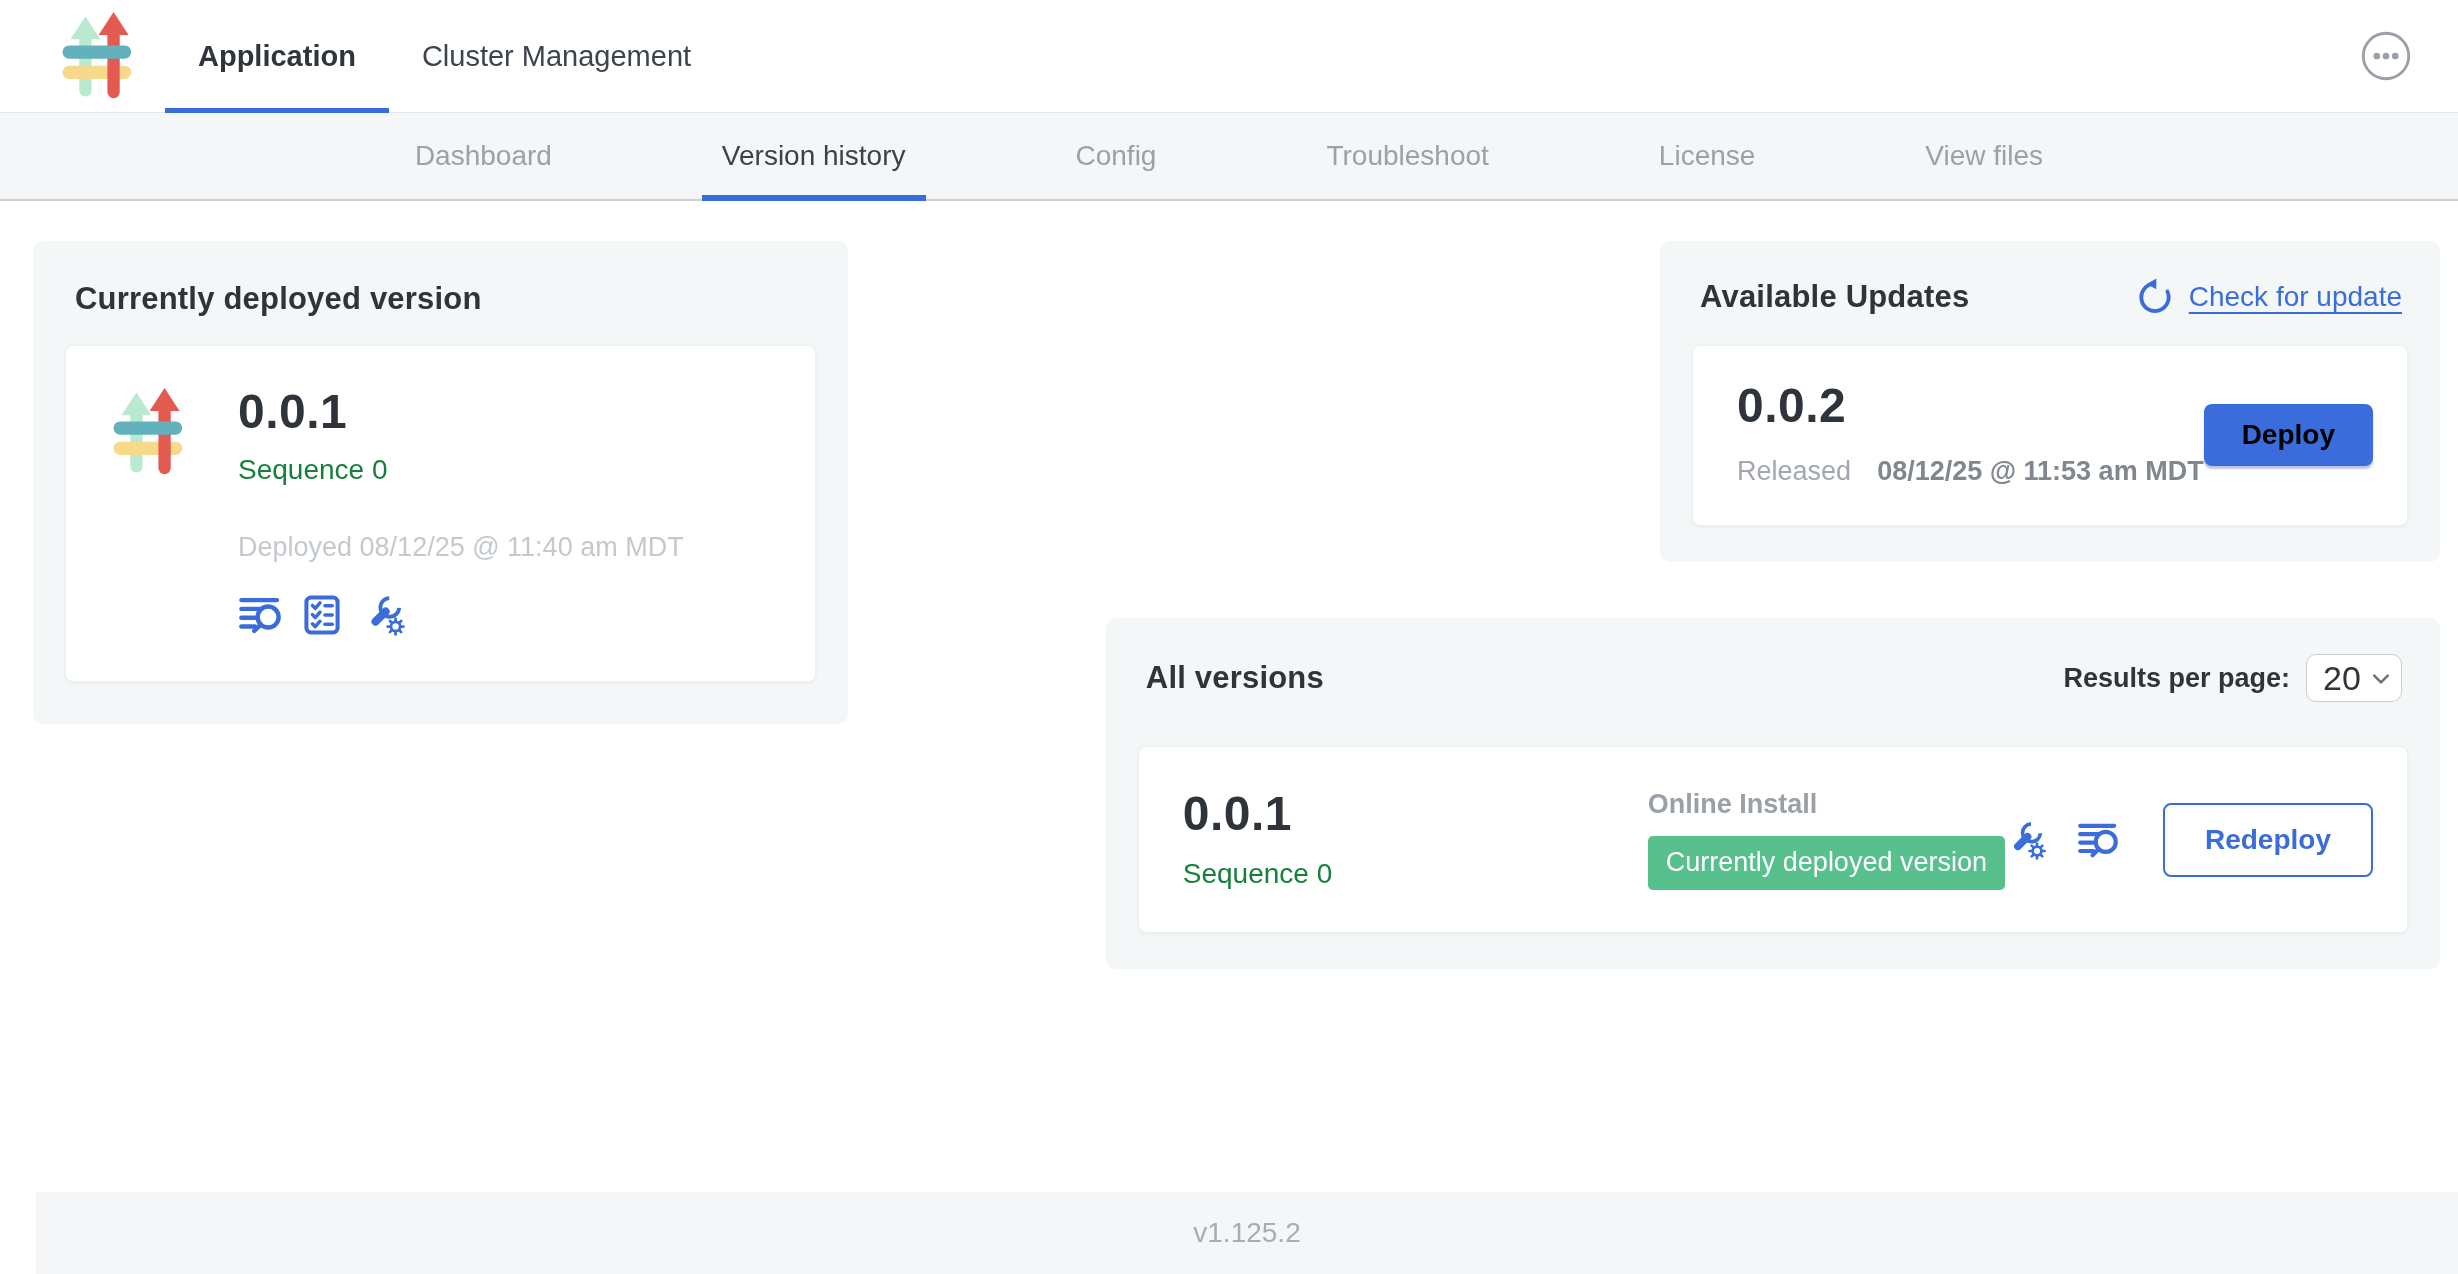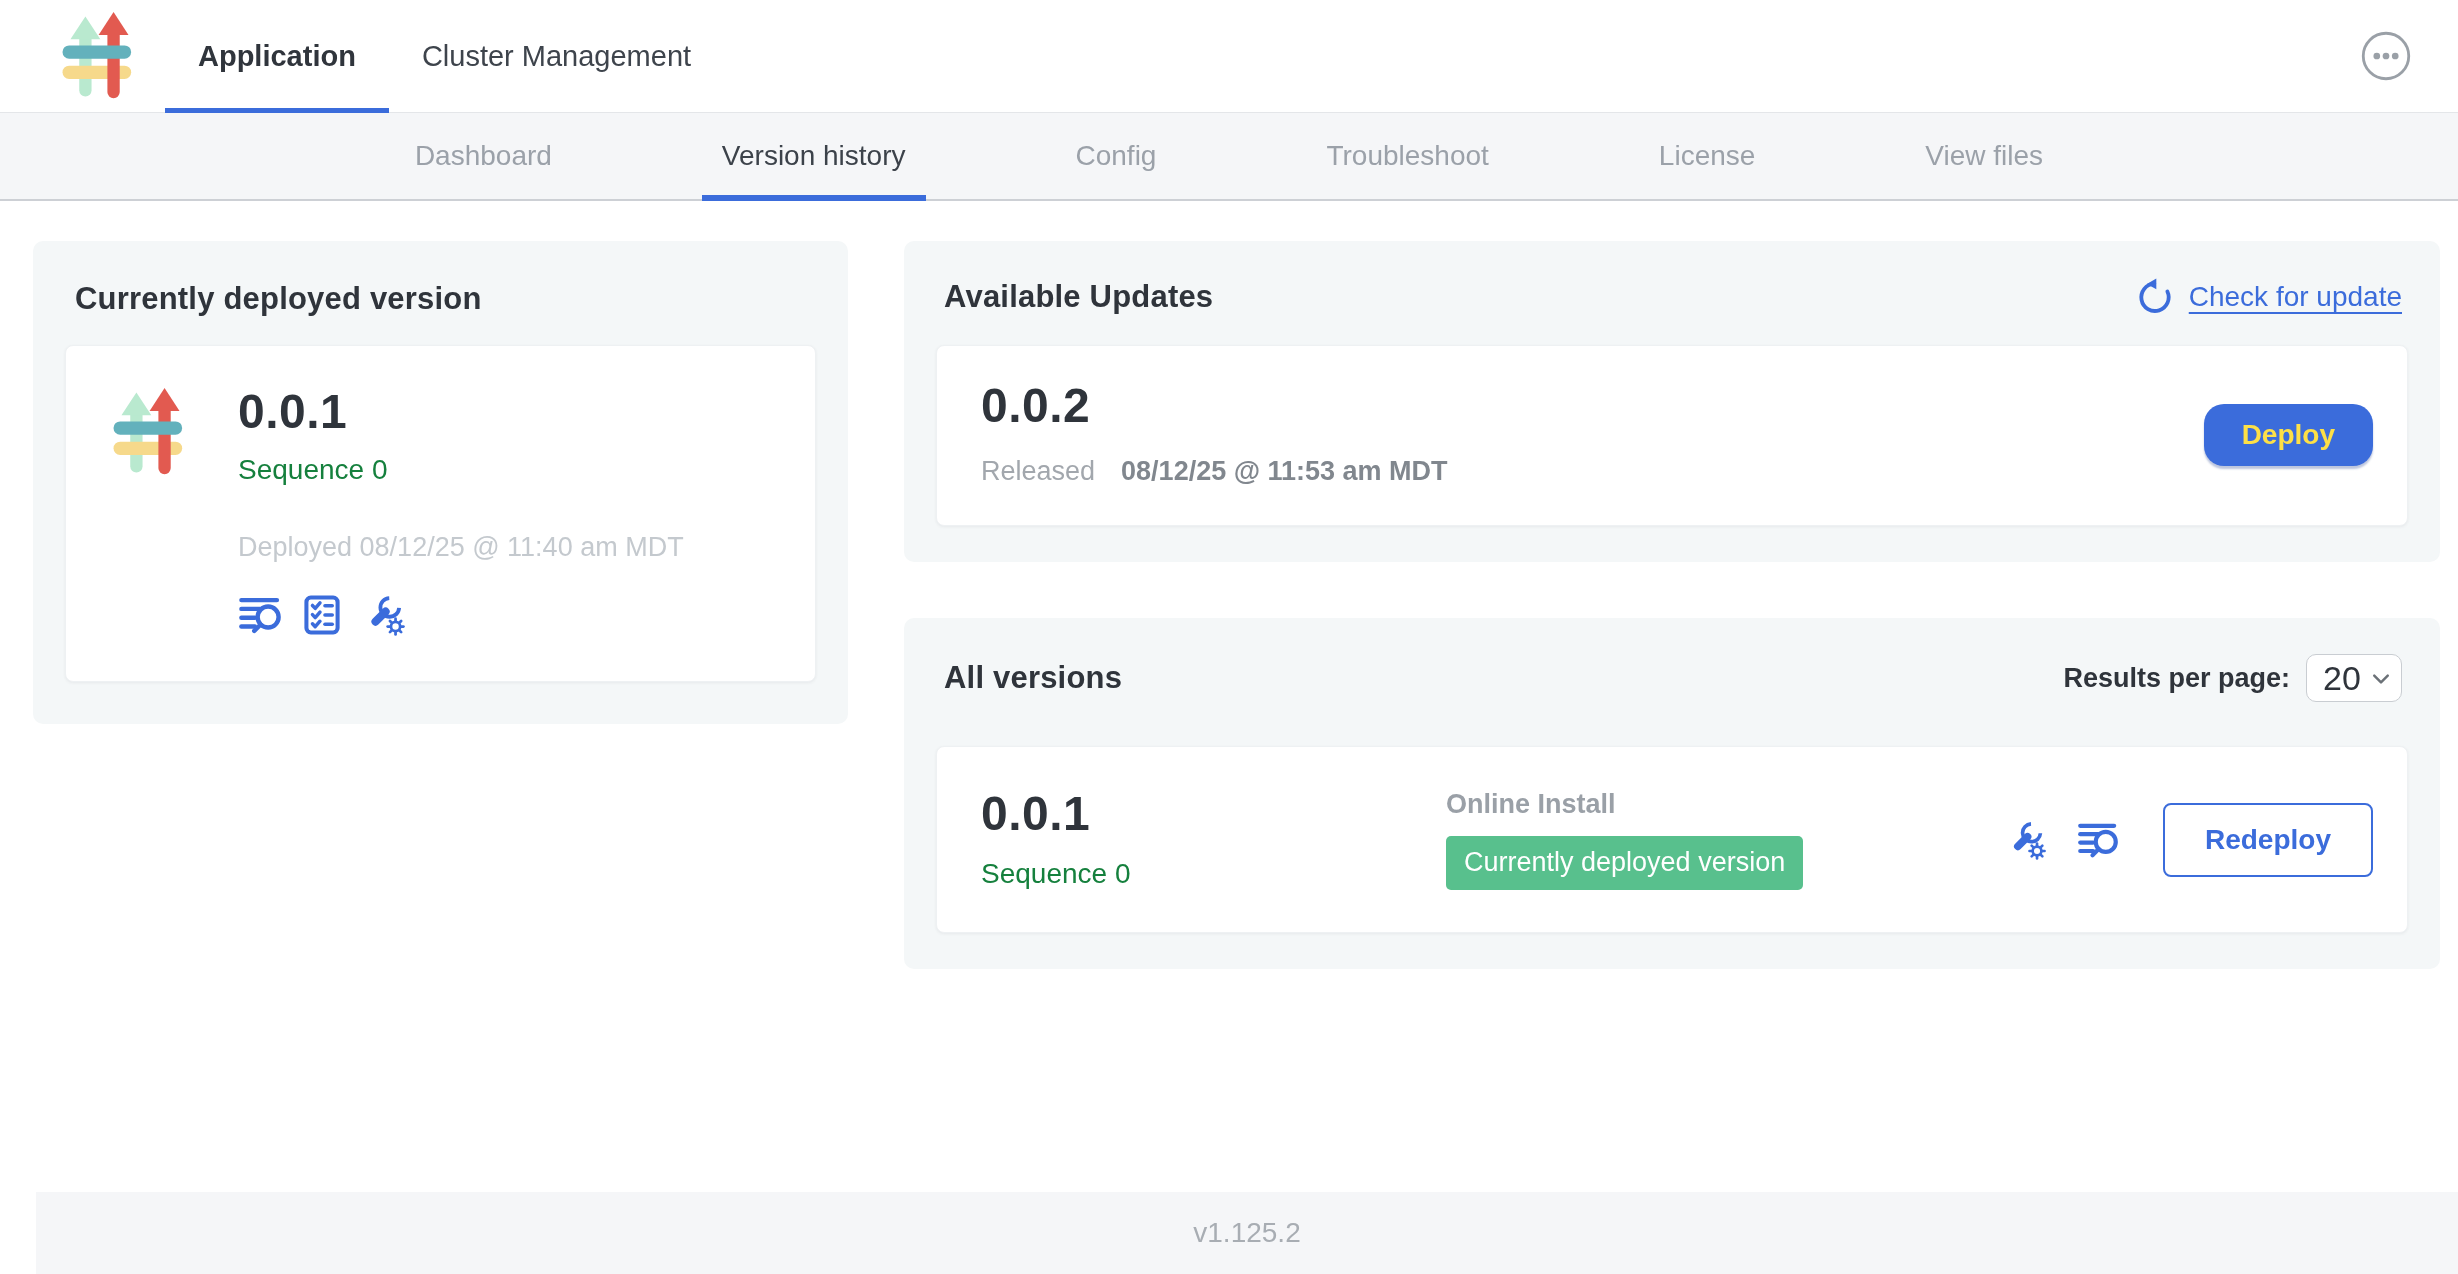--- a/index.html
+++ b/index.html
@@ -67,39 +67,39 @@
   .deployed-card .logo-sm { width:96px; height:88px; flex:none; }
   .deployed-card .seq { margin-top:18px; }
   .deployed-date { font-size:27px; color:#c4c9ce; margin-top:46px; }
   .icon-row { margin-top:30px; display:flex; align-items:center; gap:18px; }
   .icon-btn { background:none; border:none; padding:0; cursor:pointer; color:var(--accent); }
   .icon-btn svg { display:block; }
   .icon-44 { width:44px; height:44px; }
   .icon-42 { width:42px; height:42px; }
 
   
-  .right-col { flex:1; display:flex; flex-direction:column; }
+  .right-col { flex:1; display:flex; flex-direction:column;align-items:flex-end; }
   .section-card { padding:32px 32px 36px; }
   .section-head { display:flex; align-items:center; justify-content:space-between; padding:4px 6px 0 8px; }
   .check-link {
     display:flex; align-items:center; gap:14px; text-decoration:none; cursor:pointer;
   }
   .check-link svg { width:40px; height:40px; color:var(--accent); }
   .check-link .link-text {
     color:var(--accent); font-size:28px; font-weight:500; text-decoration:underline;
     text-underline-offset:6px;
   }
 
   .update-row { margin-top:28px; padding:36px 34px 38px 44px; display:flex; align-items:center; justify-content:space-between; }
   .released { font-size:27px; margin-top:26px; color:#a2a7ad; }
   .released .rel-date { font-weight:700; color:#81878e; margin-left:26px; }
   .deploy-btn {
-    background:var(--accent); color:#fde047; border:none; cursor:pointer;
+    background:var(--accent); color:#000000; border:none; cursor:pointer;
     font-family:inherit; font-size:28px; font-weight:700;
-    height:62px; padding:0 38px; border-radius:20px;
+    height:62px; padding:0 38px; border-radius:8px;
     box-shadow:0 3px 2px rgba(35,65,145,.3);
   }
 
   .all-versions-card { margin-top:56px; }
   .rpp { display:flex; align-items:center; gap:16px; }
   .rpp-label { font-size:27px; font-weight:600; color:#2f343b; }
   .select-wrap { position:relative; }
   .select-wrap select {
     appearance:none; -webkit-appearance:none; -moz-appearance:none;
     width:96px; height:48px; background:#fff; border:1px solid #c9cdd2; border-radius:10px;

